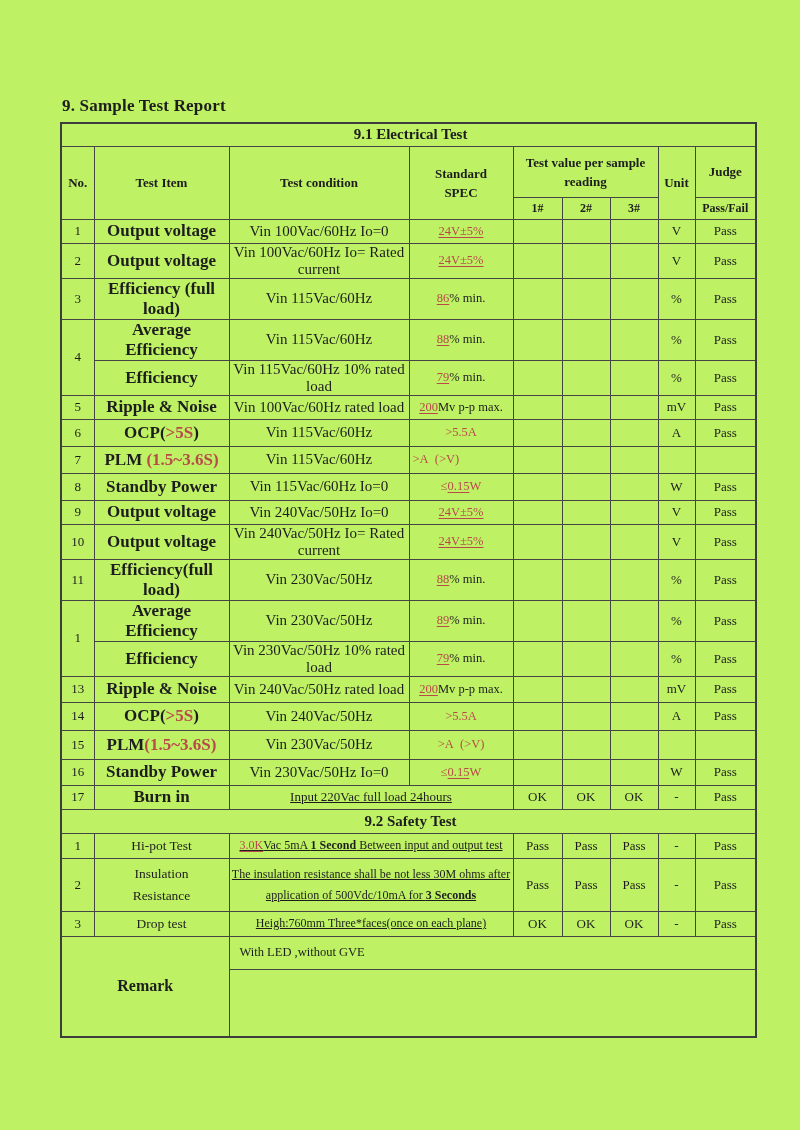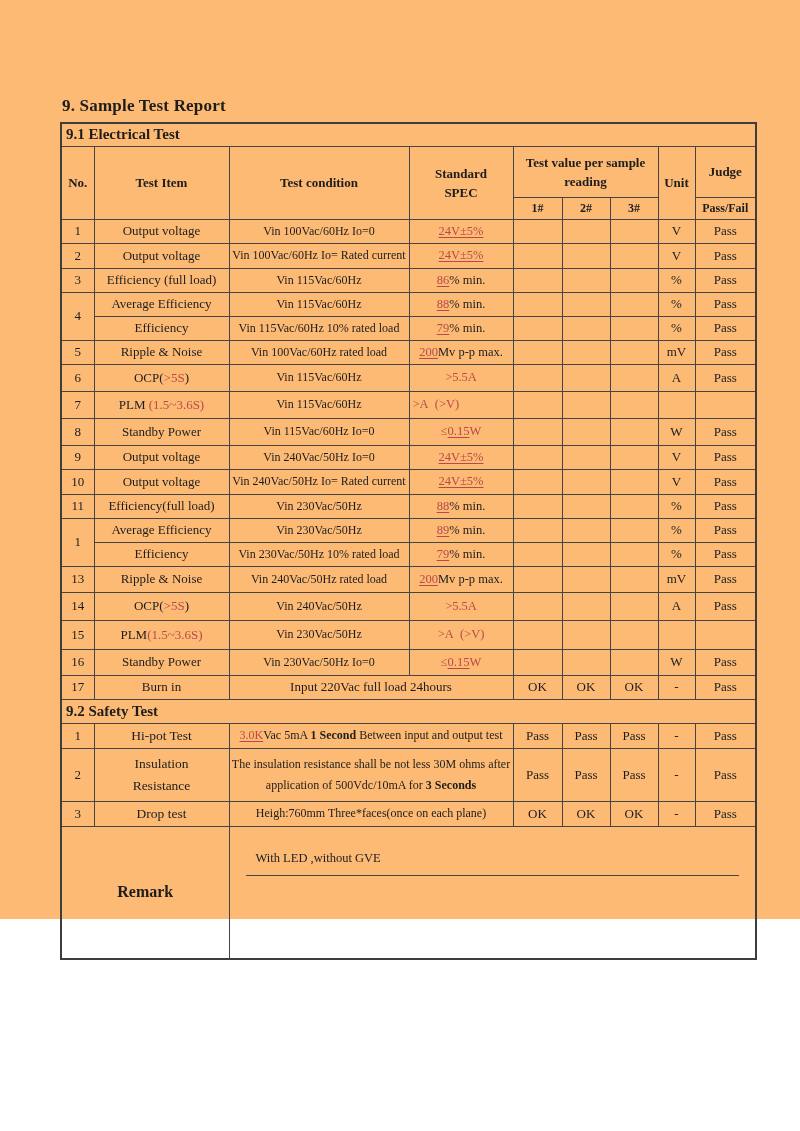--- a/index.html
+++ b/index.html
@@ -1,37 +1,37 @@
 <!DOCTYPE html>
 <html><head>
 <meta charset="utf-8">
 <style>
   html,body{margin:0;padding:0;background:#ffffff;}
   body{width:800px;height:1131px;position:relative;font-family:"Liberation Serif","DejaVu Serif",serif;color:#1d1d1d;}
-  .page{position:absolute;left:0;top:0;width:800px;height:919px;background:#fdba74;}
+  .page{position:absolute;left:0;top:0;width:800px;height:1130px;background:#bef264;}
   .doc-title{position:absolute;left:62px;top:96px;font-size:17px;font-weight:bold;letter-spacing:.2px;}
   table.report{position:absolute;left:60px;top:122px;width:695px;border-collapse:collapse;table-layout:fixed;border:2px solid #3d3d3d;}
   td{border:1px solid #454545;text-align:center;vertical-align:middle;padding:0;overflow:hidden;}
-  .section-td{text-align:left;font-weight:bold;font-size:15px;padding-left:4px;}
+  .section-td{text-align:center;font-weight:bold;font-size:15px;padding-left:4px;}
   .hd{font-weight:bold;font-size:13px;line-height:19px;}
   .hd-sub{font-weight:bold;font-size:12px;}
   .c-no{font-size:13px;}
-  .c-item{font-weight:normal;font-size:13px;}
+  .c-item{font-weight:bold;font-size:17px;}
   .c-item.reg{font-weight:normal;font-size:13.5px;}
-  .c-cond{font-size:12px;}
-  .c-cond-merged{font-size:13px;}
+  .c-cond{font-size:15px;}
+  .c-cond-merged{font-size:13px;text-decoration:underline;}
   .c-scond{font-size:12px;line-height:21px;}
   .c-spec{font-size:12.5px;}
   .c-val,.c-unit,.c-judge{font-size:13px;}
   .red{color:#b84a4a;}
   .ul{text-decoration:underline;text-underline-offset:2px;}
   .bold{font-weight:bold;}
   .left{text-align:left;padding-left:3px;}
   .remark-label{font-weight:bold;font-size:16px;}
-  .remark-cell{padding:16px;vertical-align:top;}
+  .remark-cell{padding:0;vertical-align:top;}
   .remark-top{box-sizing:border-box;height:33px;border-bottom:1px solid #454545;text-align:left;padding:8px 0 0 10px;font-size:12.5px;}
   .remark-bottom{height:66px;}
   .lh2{line-height:22px;}
 </style>
 </head>
 <body>
 
 <div class="page">
   <div class="doc-title">9. Sample Test Report</div>
 

